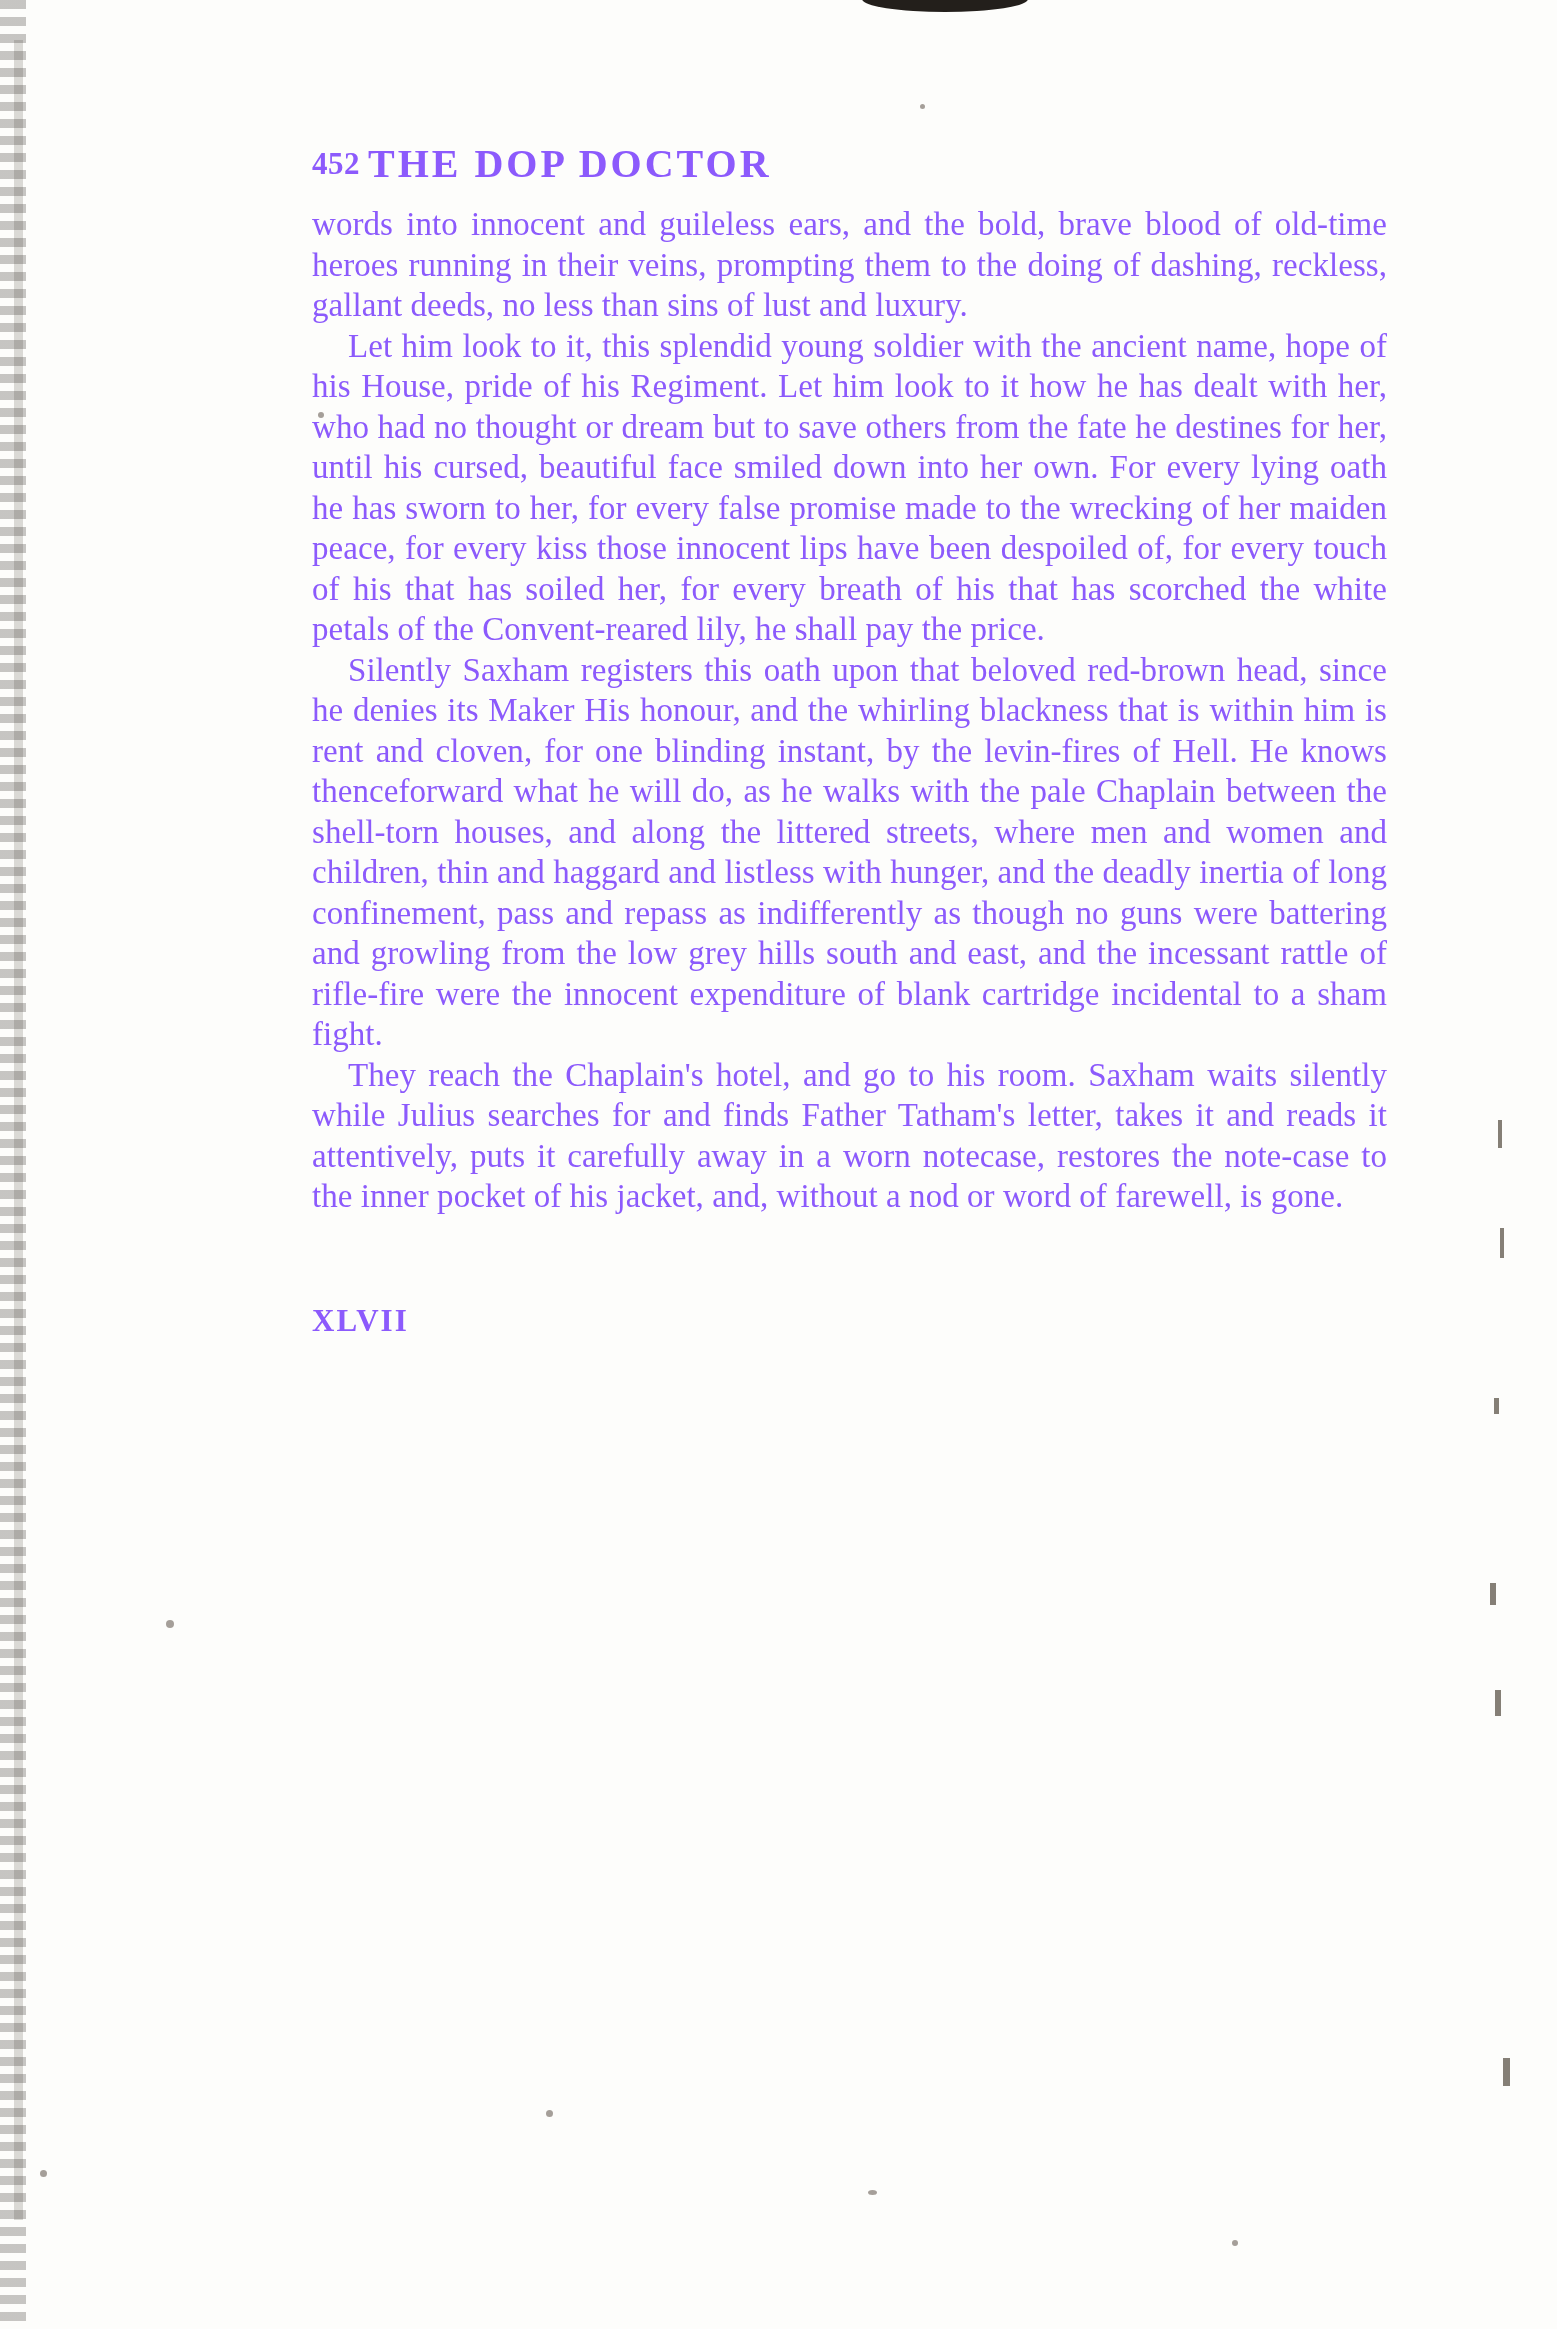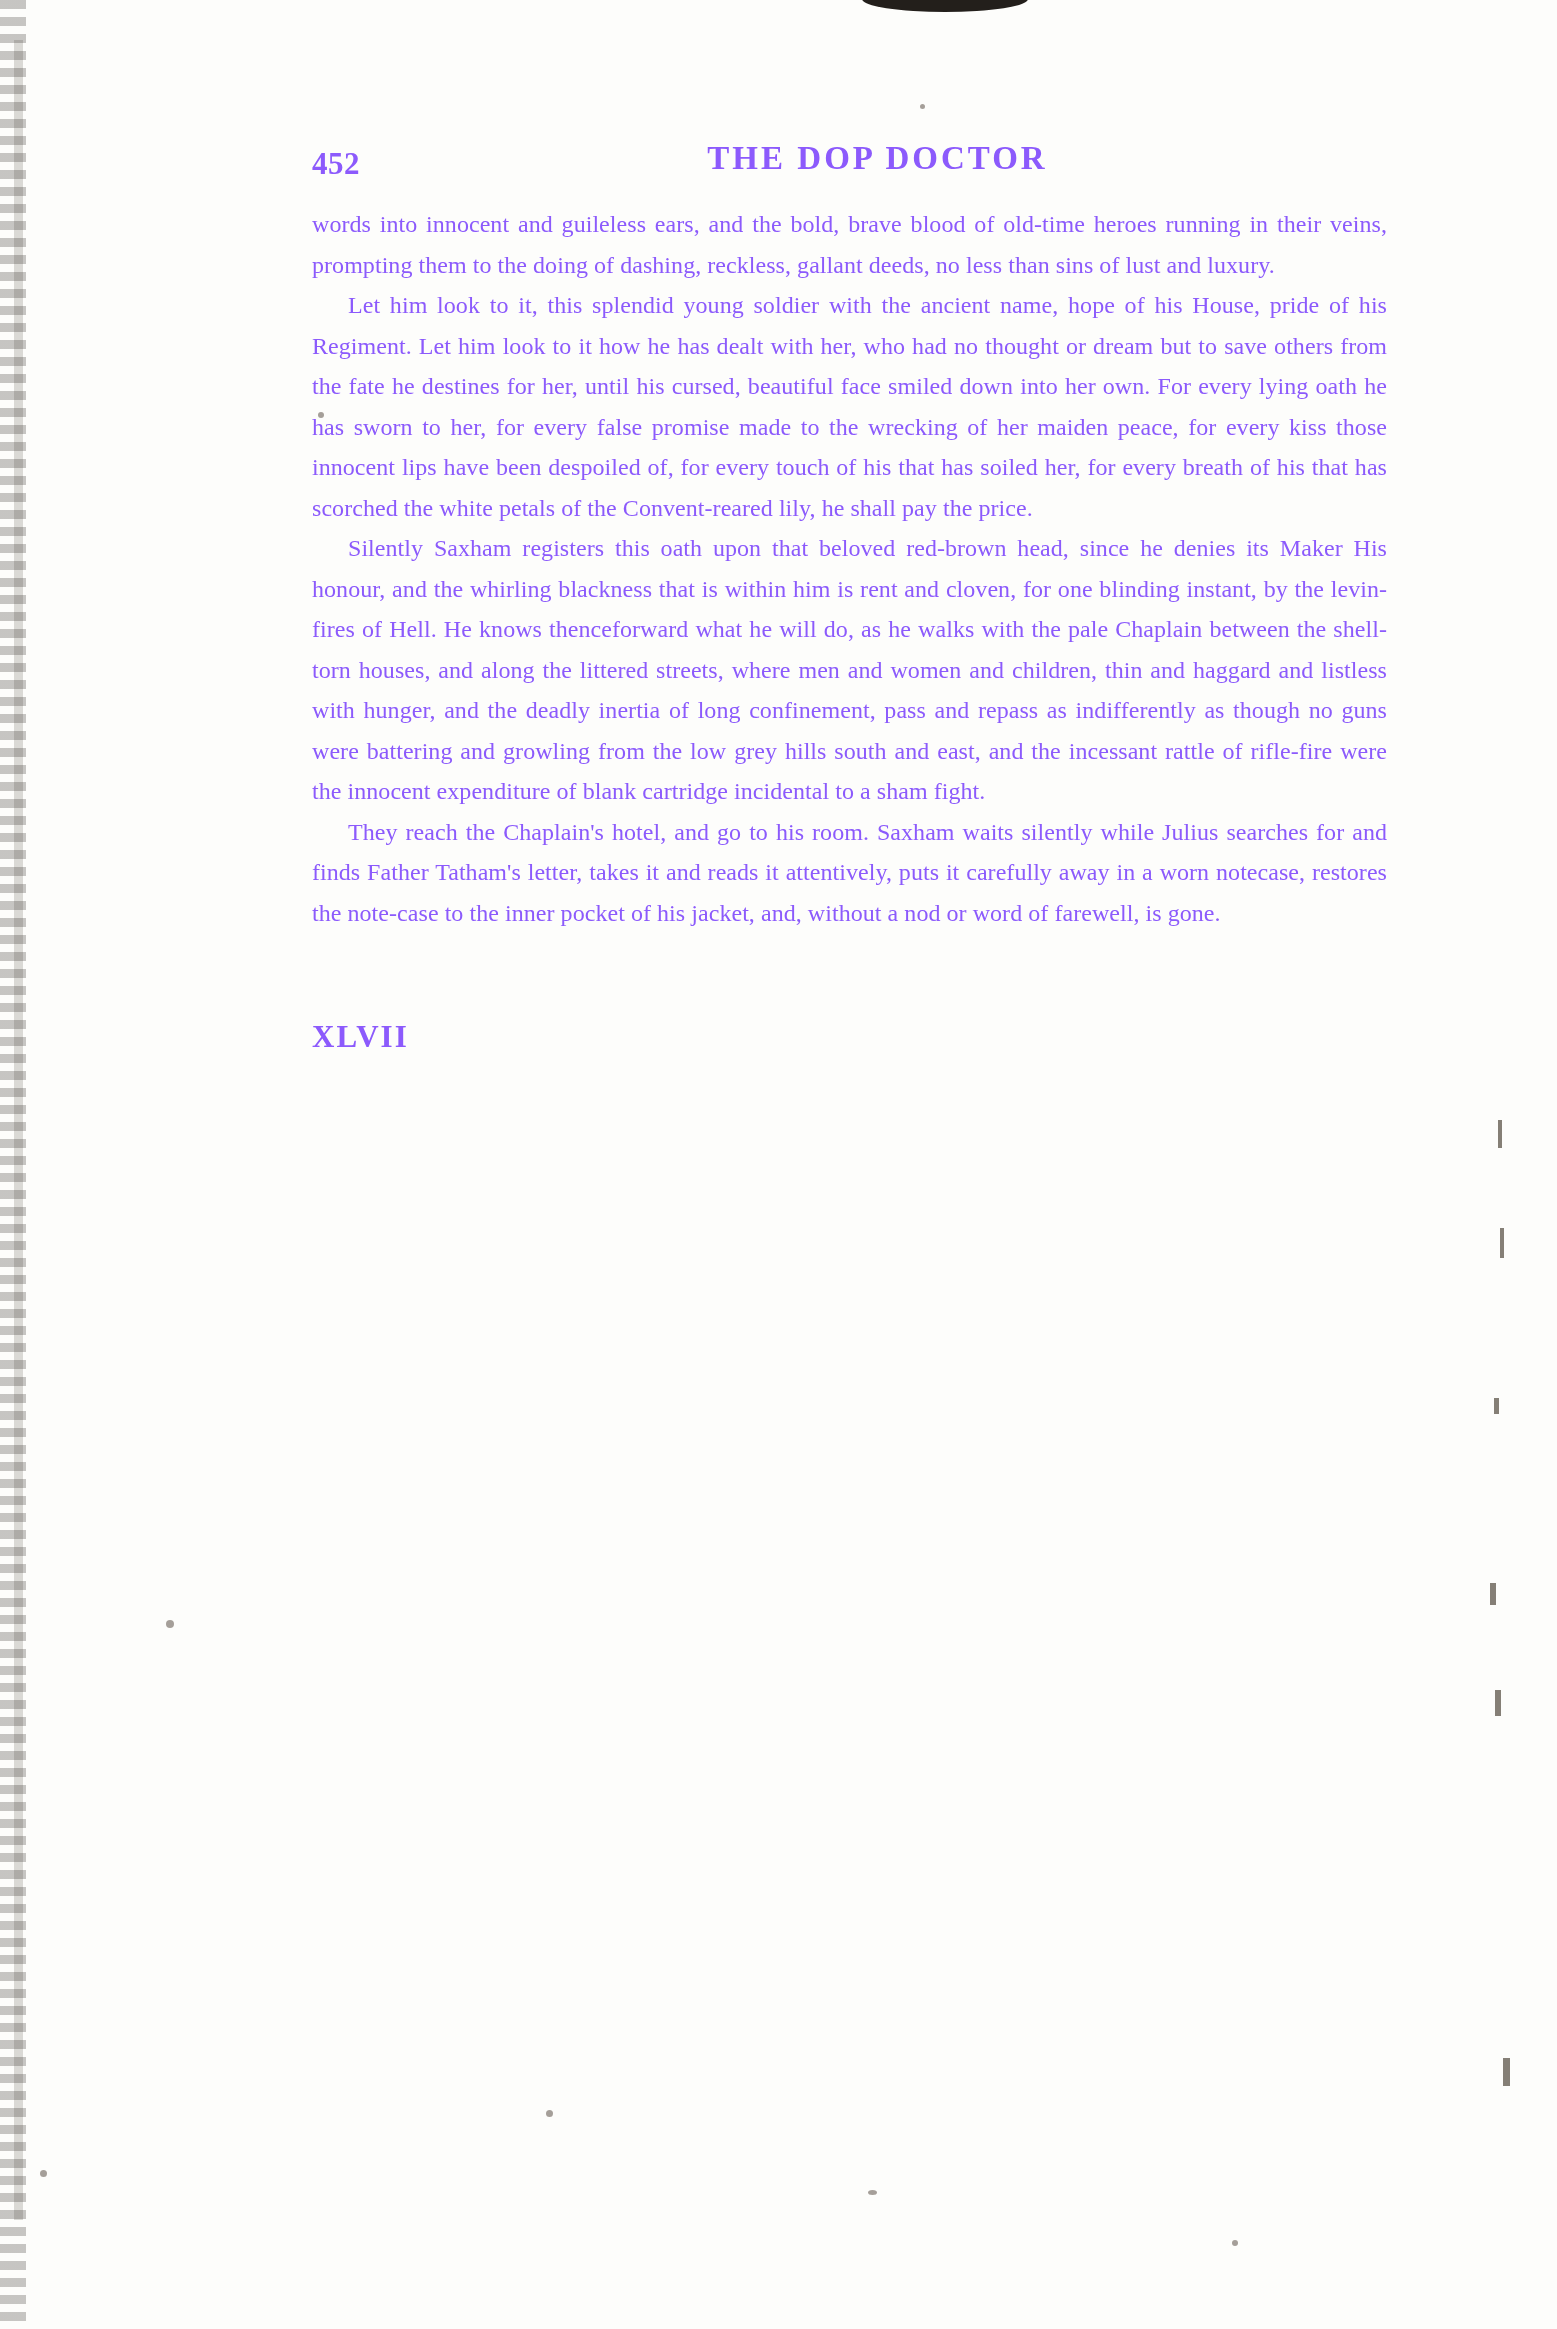--- a/index.html
+++ b/index.html
@@ -78,30 +78,30 @@
     top: 6px;
     font-size: 31px;
     font-weight: bold;
     letter-spacing: 0.5px;
   }
   .running-title {
     position: absolute;
     left: 0;
     right: 0;
     top: 0;
-    text-align: center;
-    font-size: 33px;
+    text-align: left;
+    font-size: 40px;
     font-weight: bold;
     letter-spacing: 3px;
     padding-left: 56px;
   }
 
   p.body {
     margin: 0;
-    font-size: 24px;
+    font-size: 33px;
     line-height: 40.5px;
     text-align: justify;
     text-justify: inter-word;
     letter-spacing: 0.05px;
   }
   p.body.indent {
     text-indent: 36px;
   }
   p.first {
     margin-top: 2px;

